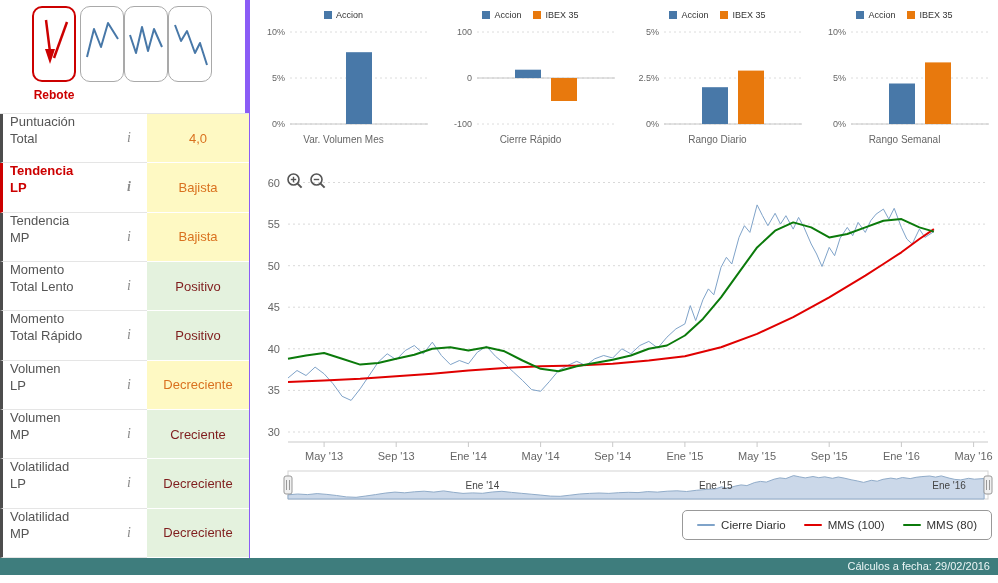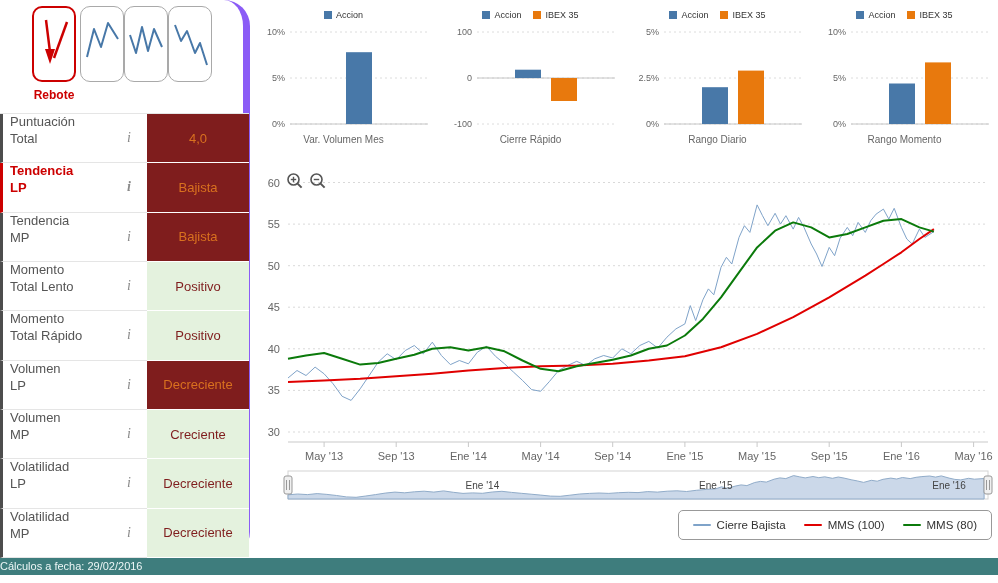--- a/index.html
+++ b/index.html
@@ -1,40 +1,40 @@
 <!DOCTYPE html>
 <html><head>
 <meta charset="utf-8">
 <style>
   html,body{margin:0;padding:0;background:#fff;}
   .app{position:relative;width:998px;height:583px;background:#fff;overflow:hidden;
        font-family:"Liberation Sans",sans-serif;}
   
   .left-panel{position:absolute;left:0;top:0;width:250px;height:558px;
-              border-right:7px solid #8b5cf6;box-sizing:border-box;background:#fff;border-radius:26px;}
+              border-right:5px solid #8b5cf6;box-sizing:border-box;background:#fff;}
   .patterns{position:absolute;left:0;top:0;width:250px;height:113px;}
   .pat{position:absolute;top:6px;width:44px;height:76px;border:1px solid #a9a9a9;
        border-radius:10px;background:#fff;box-sizing:border-box;cursor:pointer;}
   .pat.active{border:2px solid #cc0000;}
   .pat svg{position:absolute;left:0;top:0;}
   .pat-label{position:absolute;top:88px;left:19px;width:70px;text-align:center;
              color:#cc0000;font-weight:bold;font-size:12px;}
   .ind-table{position:absolute;left:0;top:113px;width:249px;height:445px;display:flex;
              flex-direction:column;border-top:1px solid #e5e5e5;box-sizing:border-box;}
   .ind-row{flex:1;display:flex;min-height:0;}
   .ind-label{position:relative;width:147px;box-sizing:border-box;display:flex;align-items:flex-start;
              border-left:3px solid #4d4d4d;border-bottom:1px solid #e5e5e5;
              padding:0 26px 0 7px;font-size:13px;color:#555;line-height:1.3;}
   .lbl-text{white-space:pre-line;}
   .ind-row.hl .ind-label{border-left-color:#cc0000;color:#cc0000;font-weight:bold;}
   .info-i{position:absolute;right:16px;top:50%;margin-top:-9px;font-family:"Liberation Serif",serif;
           font-style:italic;font-size:14px;color:#8a8a8a;cursor:pointer;}
   .ind-value{flex:1;display:flex;align-items:center;justify-content:center;font-size:13px;
              border-bottom:1px solid #fff;box-sizing:border-box;}
-  .ind-value.negative{background:#7f1d1d;color:#d9711f;}
+  .ind-value.negative{background:#fef9c3;color:#d9711f;}
   .ind-value.positive{background:#e4f2de;color:#7f1d1d;}
   
   .right-panel{position:absolute;left:250px;top:0;width:748px;height:416px;background:#fff;}
   .mini-charts{position:absolute;left:0;top:0;width:748px;height:158px;display:flex;}
   .mini-chart{position:relative;width:187px;height:158px;}
   .mini-legend{position:absolute;left:0;top:10px;width:100%;display:flex;justify-content:center;
                gap:12px;font-size:9px;color:#333;}
   .mini-legend .li{display:flex;align-items:center;gap:4px;cursor:pointer;}
   .mini-legend .sw{width:8px;height:8px;display:inline-block;}
   .mini-chart svg{position:absolute;left:0;top:26px;}
@@ -45,21 +45,21 @@
   #main-svg{position:absolute;left:0;top:158px;}
   #nav-svg{position:absolute;left:0;top:468px;}
   .zoom-controls{position:absolute;left:36px;top:172px;display:flex;gap:5px;z-index:2;}
   .zoom-controls span{display:inline-block;width:18px;height:18px;cursor:pointer;}
   .main-legend{position:absolute;right:6px;top:510px;display:flex;gap:18px;align-items:center;
                border:1px solid #999;border-radius:5px;padding:8px 14px;background:#fff;}
   .main-legend .li{display:flex;align-items:center;gap:6px;font-size:11.5px;color:#333;cursor:pointer;}
   .main-legend .ls{display:inline-block;width:18px;border-radius:1px;}
   
   .footer{position:absolute;left:0;top:558px;width:998px;height:17px;background:#3e7d7d;
-          color:#ecf6f6;font-size:11px;line-height:17px;text-align:left;
+          color:#ecf6f6;font-size:11px;line-height:17px;text-align:right;
           padding-right:8px;box-sizing:border-box;}
 </style>
 </head>
 <body>
 
 <div class="app">
 
   <div class="left-panel">
     <div class="patterns">
       <div class="pat active" style="left:32px">
@@ -246,21 +246,21 @@
             <line x1="40" y1="98" x2="178" y2="98" stroke="#dcdcdc" stroke-dasharray="2,3"></line>
             <text class="axlbl9" x="35" y="101" text-anchor="end">0%</text>
             <line x1="40" y1="52" x2="178" y2="52" stroke="#dcdcdc" stroke-dasharray="2,3"></line>
             <text class="axlbl9" x="35" y="55" text-anchor="end">5%</text>
             <line x1="40" y1="6" x2="178" y2="6" stroke="#dcdcdc" stroke-dasharray="2,3"></line>
             <text class="axlbl9" x="35" y="9" text-anchor="end">10%</text>
             <line x1="40" y1="98" x2="178" y2="98" stroke="#c6c6c6"></line>
             <rect x="78" y="57.5" width="26" height="40.5" fill="#4878A8"></rect>
             <rect x="114" y="36.4" width="26" height="61.6" fill="#E8790D"></rect>
           </svg>
-          <div class="mini-title">Rango Momento</div>
+          <div class="mini-title">Rango Semanal</div>
         </div>
       </div>
 
     <div class="zoom-controls">
       <span>
         <svg width="18" height="18" viewBox="0 0 18 18">
           <circle cx="7.5" cy="7.5" r="5.5" fill="none" stroke="#555" stroke-width="1.6"></circle>
           <line x1="4.8" y1="7.5" x2="10.2" y2="7.5" stroke="#555" stroke-width="1.4"></line>
           <line x1="7.5" y1="4.8" x2="7.5" y2="10.2" stroke="#555" stroke-width="1.4"></line>
           <line x1="11.6" y1="11.6" x2="15.6" y2="15.6" stroke="#555" stroke-width="2"></line>
@@ -328,21 +328,21 @@
         </g>
         <g>
           <rect x="734" y="8" width="8" height="18" rx="2" fill="#f0f0f0" stroke="#999"></rect>
           <line x1="736.5" y1="12" x2="736.5" y2="22" stroke="#999"></line>
           <line x1="739.5" y1="12" x2="739.5" y2="22" stroke="#999"></line>
         </g>
       </svg>
     <div class="main-legend" id="main-legend">
         <span class="li">
           <span class="ls" style="background: rgb(127, 163, 201); height: 1.5px;"></span>
-          <span>Cierre Bajista</span>
+          <span>Cierre Diario</span>
         </span>
         <span class="li">
           <span class="ls" style="background: rgb(224, 0, 0); height: 2.5px;"></span>
           <span>MMS (100)</span>
         </span>
         <span class="li">
           <span class="ls" style="background: rgb(11, 122, 11); height: 2.5px;"></span>
           <span>MMS (80)</span>
         </span>
       </div>

